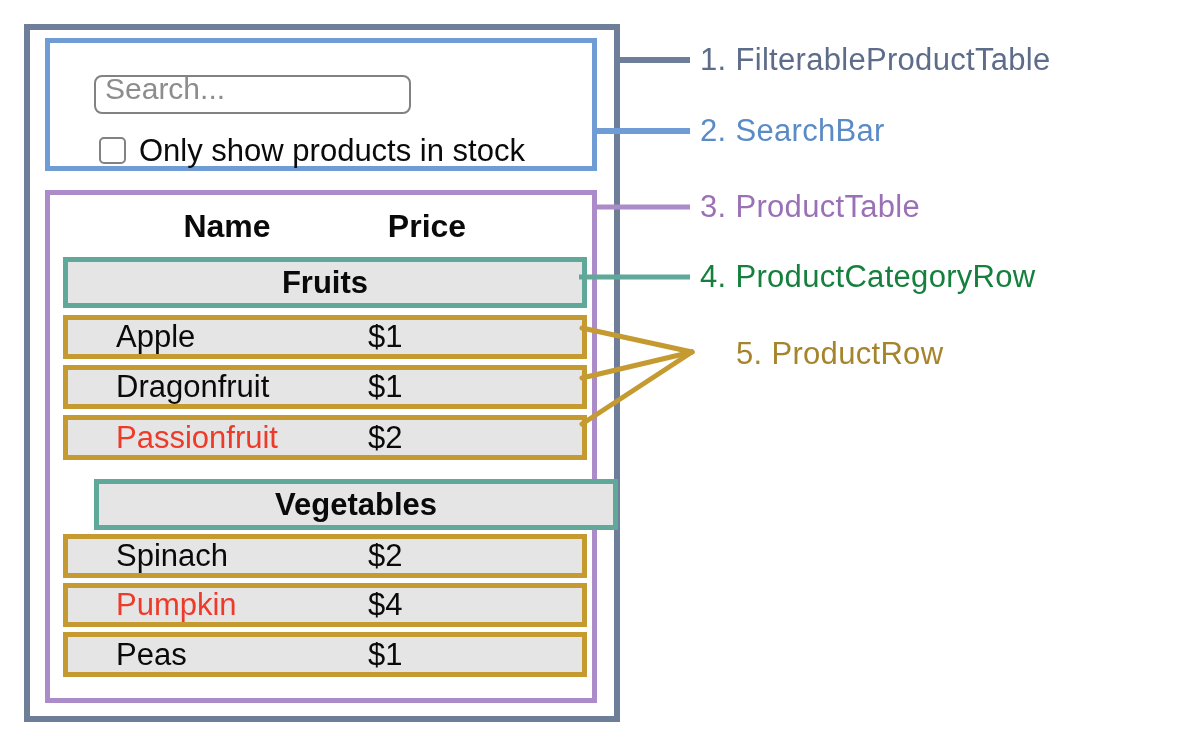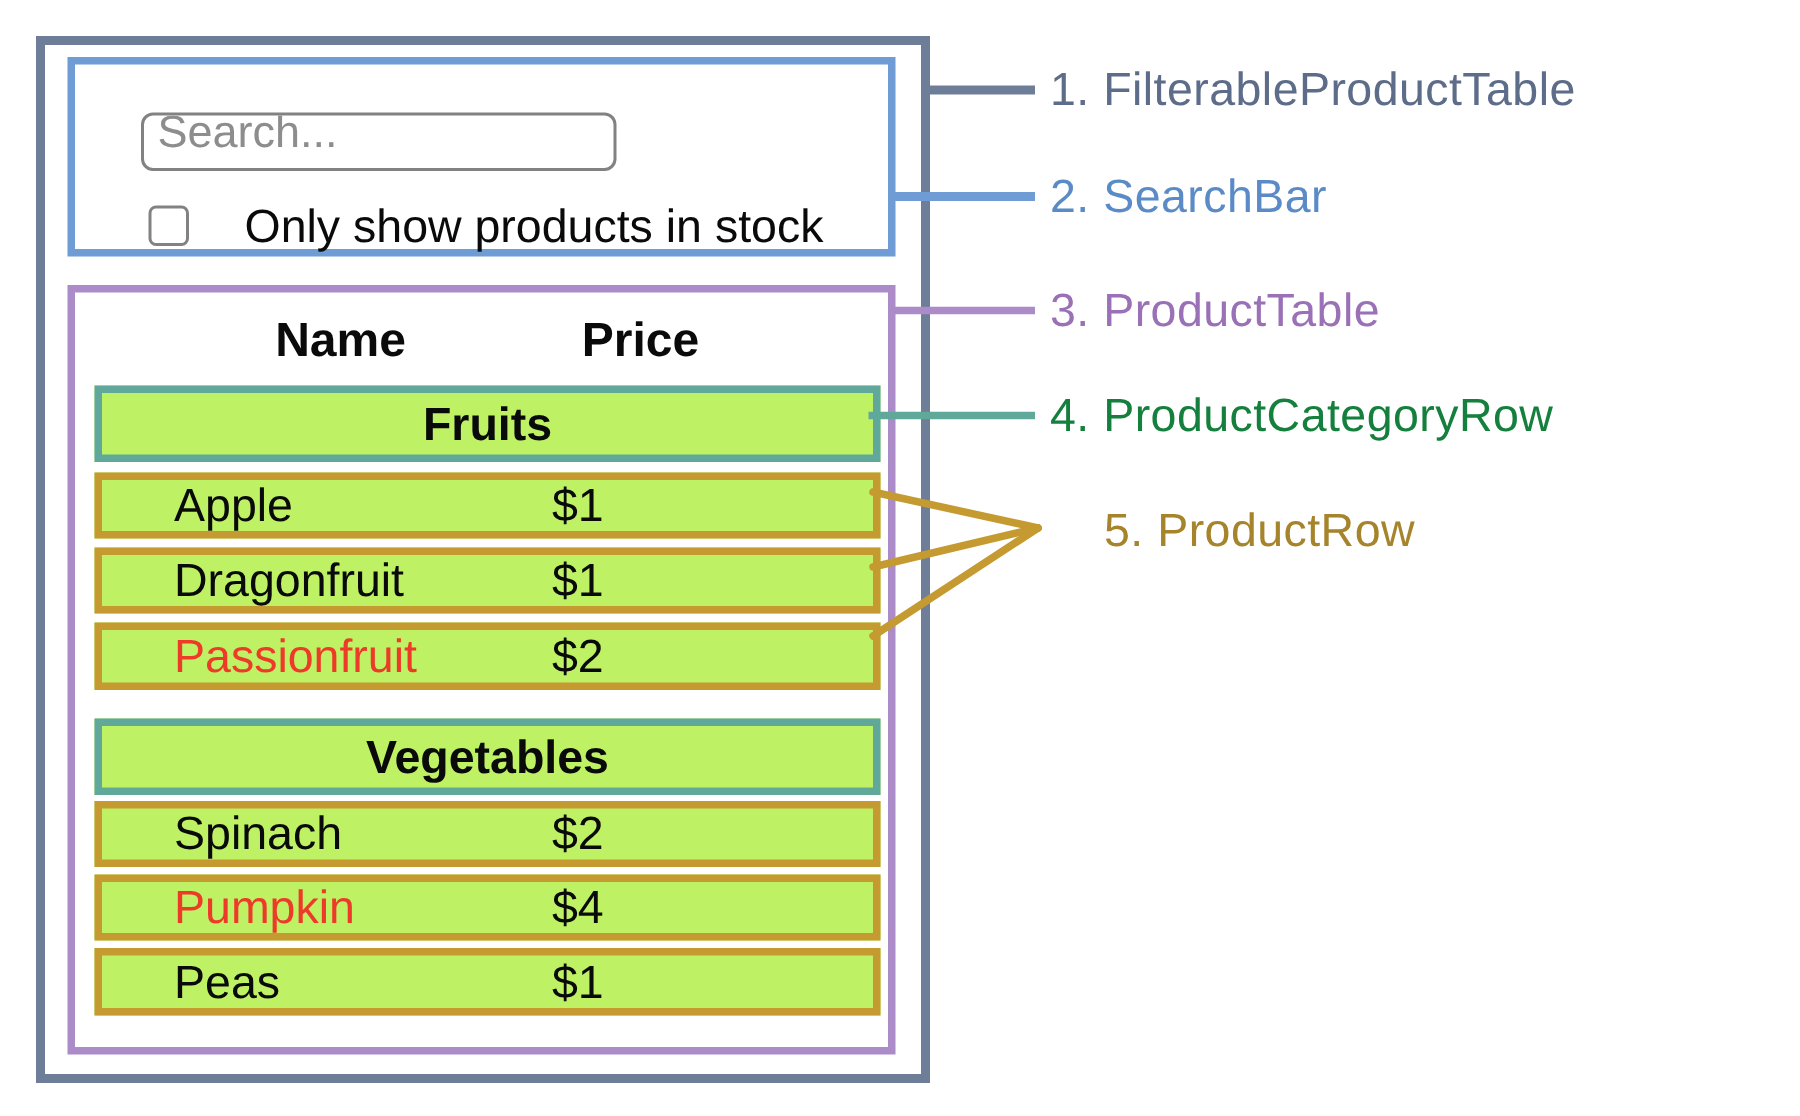--- a/index.html
+++ b/index.html
@@ -12,32 +12,32 @@
   .outer-box{left:24px;top:24px;width:596px;height:698px;border:6px solid #6e7d98;z-index:1;}
   .searchbar-box{left:45px;top:38px;width:552px;height:133px;border:5px solid #6f9cd4;z-index:2;}
   .table-box{left:45px;top:190px;width:552px;height:513px;border:5px solid #ab8cc9;z-index:2;}
   
   .search-input{
     position:absolute;left:44px;top:32px;width:317px;height:39px;box-sizing:border-box;
     border:2px solid #828282;border-radius:8px;padding:0 0 12px 9px;
     font-family:"Liberation Sans","DejaVu Sans",sans-serif;font-size:30px;color:#222;outline:none;
   }
   .search-input::placeholder{color:#8d8d8d;opacity:1;}
-  .stock-row{position:absolute;left:49px;top:92px;display:flex;align-items:center;gap:24px;}
+  .stock-row{position:absolute;left:49px;top:92px;display:flex;align-items:center;}
   .checkbox{
     display:inline-block;width:27px;height:27px;box-sizing:border-box;
     border:2px solid #828282;border-radius:5px;background:#fff;cursor:pointer;
   }
   .stock-label{margin-left:13px;font-size:31px;line-height:31px;}
   
   .col-header{position:absolute;top:13px;transform:translateX(-50%);font-size:32px;font-weight:bold;white-space:nowrap;}
   .col-header.name{left:177px;}
   .col-header.price{left:377px;}
   .t-row{
-    position:absolute;left:13px;width:524px;box-sizing:border-box;background:#bef264;
+    position:absolute;left:13px;width:524px;box-sizing:border-box;background:#e5e5e5;
     display:flex;align-items:center;font-size:31px;white-space:nowrap;
   }
   .t-row.category{border:5px solid #60a89a;justify-content:center;font-weight:bold;}
   .t-row.product{border:5px solid #c49a31;}
   .cell-name{position:absolute;left:48px;}
   .cell-price{position:absolute;left:300px;}
   
   .connectors{position:absolute;left:0;top:0;width:1200px;height:744px;z-index:5;pointer-events:none;}
   .hier-label{
     position:absolute;left:700px;z-index:6;font-size:31px;font-weight:500;
@@ -83,21 +83,21 @@
           <span class="cell-price">$1</span>
         </div>
         <div class="t-row product" style="top: 170px; height: 44px;">
           <span class="cell-name" style="color: rgb(10, 10, 10);">Dragonfruit</span>
           <span class="cell-price">$1</span>
         </div>
         <div class="t-row product" style="top: 220px; height: 45px;">
           <span class="cell-name" style="color: rgb(238, 58, 41);">Passionfruit</span>
           <span class="cell-price">$2</span>
         </div>
-        <div class="t-row category" style="top: 284px; height: 51px;">
+        <div class="t-row category" style="top: 284px; height: 51px; margin-left: 31px;">
           <span>Vegetables</span>
         </div>
         <div class="t-row product" style="top: 339px; height: 44px;">
           <span class="cell-name" style="color: rgb(10, 10, 10);">Spinach</span>
           <span class="cell-price">$2</span>
         </div>
         <div class="t-row product" style="top: 388px; height: 44px;">
           <span class="cell-name" style="color: rgb(238, 58, 41);">Pumpkin</span>
           <span class="cell-price">$4</span>
         </div>

